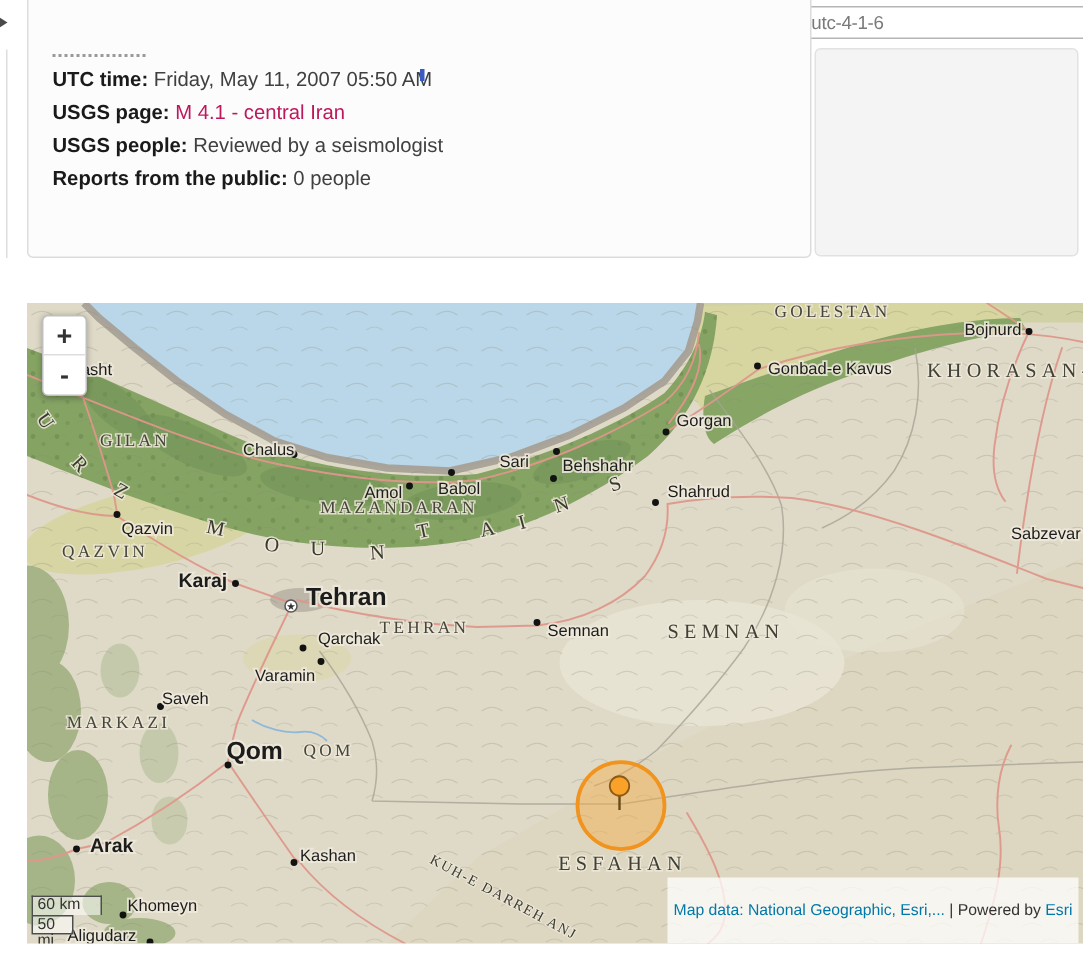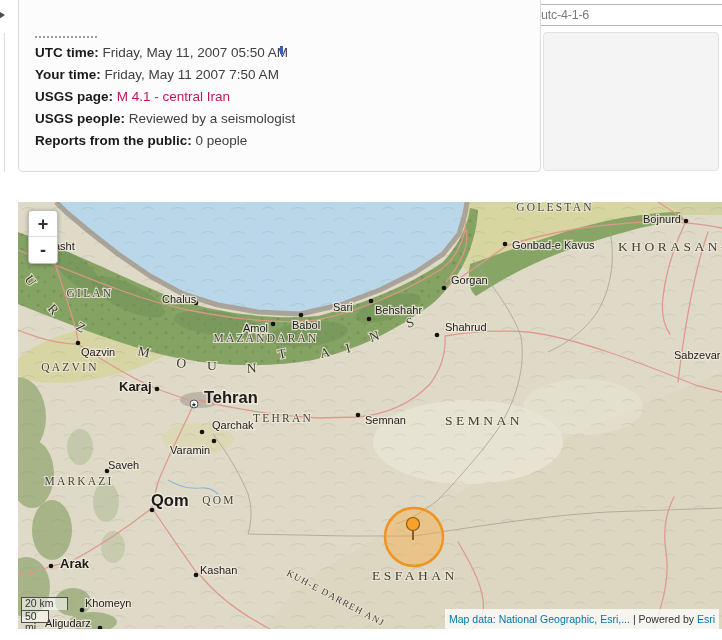--- a/index.html
+++ b/index.html
@@ -46,21 +46,21 @@
   .zoomctl{position:absolute;left:10px;top:8px;width:28px;background:#fff;border-radius:4px;
            border:1px solid rgba(0,0,0,0.25);box-shadow:0 1px 4px rgba(0,0,0,0.3);overflow:hidden;}
   .zbtn{width:100%;height:26px;text-align:center;font:bold 18px/26px "Liberation Sans",sans-serif;
         color:#333;cursor:pointer;box-sizing:border-box;}
   .zbtn.top{border-bottom:1px solid #ddd;}
   .scale{position:absolute;left:3px;bottom:6px;font-size:10.5px;color:#333;line-height:11px;}
   .sline{background:rgba(255,255,255,0.55);border:1.5px solid #4d4d4d;padding:0 3px;box-sizing:border-box;}
   .sline.km{width:47px;height:13px;border-bottom:none;}
   .sline.mi{width:28px;height:13px;}
   .attrib{position:absolute;right:3px;bottom:0;background:rgba(255,255,255,0.75);
-          font-size:10.5px;color:#333;padding:4px 4px;white-space:nowrap;}
+          font-size:10.5px;color:#333;padding:16px 4px;white-space:nowrap;}
   .attrib a{color:#0078a8;text-decoration:none;}
 </style>
 </head>
 <body>
 
 <div class="page">
 
   <div class="chrome">
     <div class="fwd-tip"></div>
     <div class="reload">↻</div>
@@ -78,21 +78,20 @@
       <div class="url-text"><span>https://</span><span class="dom">earthquaketrack.com</span><span>/quakes/2007-05-11-05-50-27-utc-4-1-6</span></div>
     </div>
   </div>
 
   <div class="edge-line"></div>
   <div class="card-right"></div>
   <div class="card-left">
     <div class="card-inner">
       <div class="stub"></div>
       <div class="drow"><b>UTC time:</b> <span>Friday, May 11, 2007 05:50 AM</span></div>
-      <div class="drow"><b>Your time:</b> <span>Friday, May 11 2007 7:50 AM</span></div>
       <div class="drow"><b>USGS page:</b> <a href="#">M 4.1 - central Iran</a></div>
       <div class="drow"><b>USGS people:</b> <span>Reviewed by a seismologist</span></div>
       <div class="drow"><b>Reports from the public:</b> <span>0 people</span></div>
     </div>
   </div>
   <div class="caret"></div>
 
   <div class="map">
     <svg id="map-svg" width="704" height="427" viewBox="0 0 704 427">
       <defs>
@@ -228,20 +227,20 @@
         </g>
       </g>
     </svg>
 
     <div class="zoomctl">
       <div class="zbtn top">+</div>
       <div class="zbtn">-</div>
     </div>
 
     <div class="scale">
-      <div class="sline km">20 km</div>
+      <div class="sline km">60 km</div>
       <div class="sline mi">50 mi</div>
     </div>
 
     <div class="attrib"><a href="#">Map data: National Geographic, Esri,...</a><span> | Powered by </span><a href="#">Esri</a></div>
   </div>
 
 </div>
 
 </body></html>

